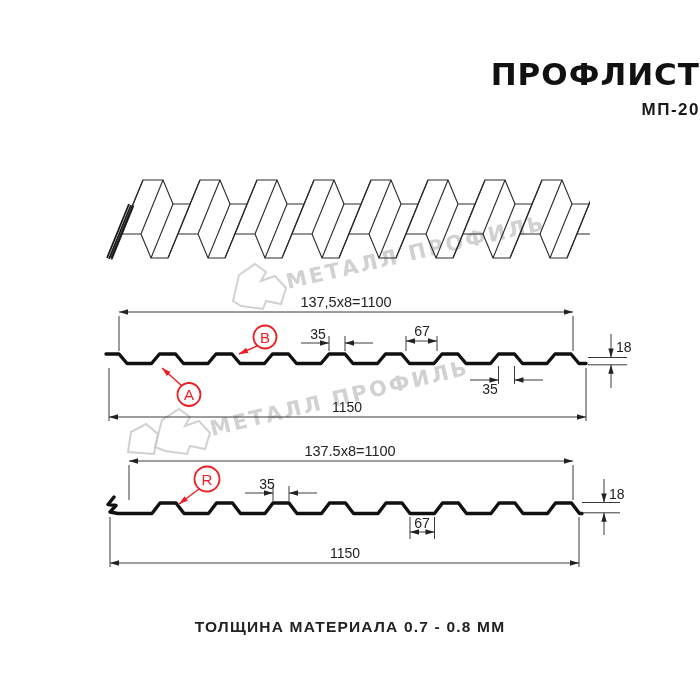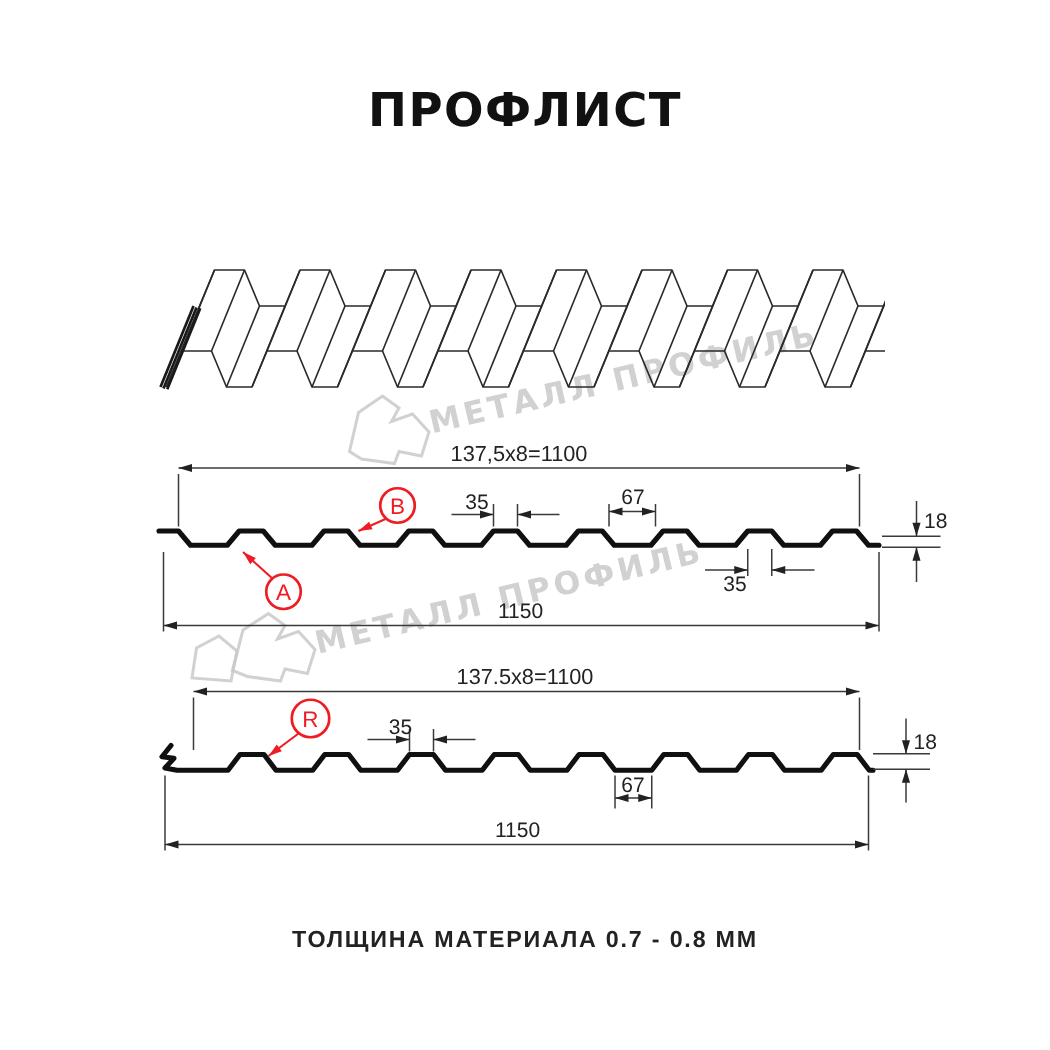--- a/index.html
+++ b/index.html
@@ -1,18 +1,18 @@
 <!DOCTYPE html>
 <html><head>
 <meta charset="utf-8">
 <style>
   html,body{margin:0;padding:0;}
   body{width:700px;height:700px;background:#ffffff;overflow:hidden;position:relative;
        font-family:"Liberation Sans",sans-serif;}
-  .hdr{position:absolute;top:0;left:0;width:700px;text-align:center;}
+  .hdr{position:absolute;top:0;left:0;width:700px;text-align:right;}
   .title{margin:0;padding-top:56px;font-size:31px;font-weight:800;letter-spacing:1px;
          color:#111;font-family:"DejaVu Sans","Liberation Sans",sans-serif;}
   .model{margin-top:8px;font-size:17px;font-weight:600;letter-spacing:1.5px;color:#1a1a1a;}
   .ftr{position:absolute;top:618px;left:0;width:700px;text-align:center;
        font-size:15.5px;font-weight:700;letter-spacing:1.2px;color:#222;}
   svg{position:absolute;top:0;left:0;}
   .dim{font-family:"Liberation Sans",sans-serif;font-size:14px;fill:#222;}
   .dimbig{font-family:"Liberation Sans",sans-serif;font-size:14.5px;fill:#222;}
   .callout{font-family:"Liberation Sans",sans-serif;font-size:15px;}
   .wmtext{font-family:"DejaVu Sans","Liberation Sans",sans-serif;font-size:21px;
@@ -21,20 +21,21 @@
   .prof{stroke:#101010;stroke-width:3.4;fill:none;stroke-linejoin:round;stroke-linecap:round;}
   .iso{stroke:#2a2a2a;stroke-width:1.1;fill:none;stroke-linejoin:round;}
   .isoedge{stroke:#1a1a1a;stroke-width:1.8;fill:none;}
   .arr{fill:#222;stroke:none;}
 </style>
 </head>
 <body>
 
 <div class="hdr">
   <h1 class="title">ПРОФЛИСТ</h1>
+  <div class="model">МП-20</div>
 </div>
 
 <svg width="700" height="700" viewBox="0 0 700 700">
   <defs>
     <clipPath id="isoclip">
         <rect x="106" y="170" width="484" height="96"></rect>
       </clipPath>
   </defs>
 
   <g>

